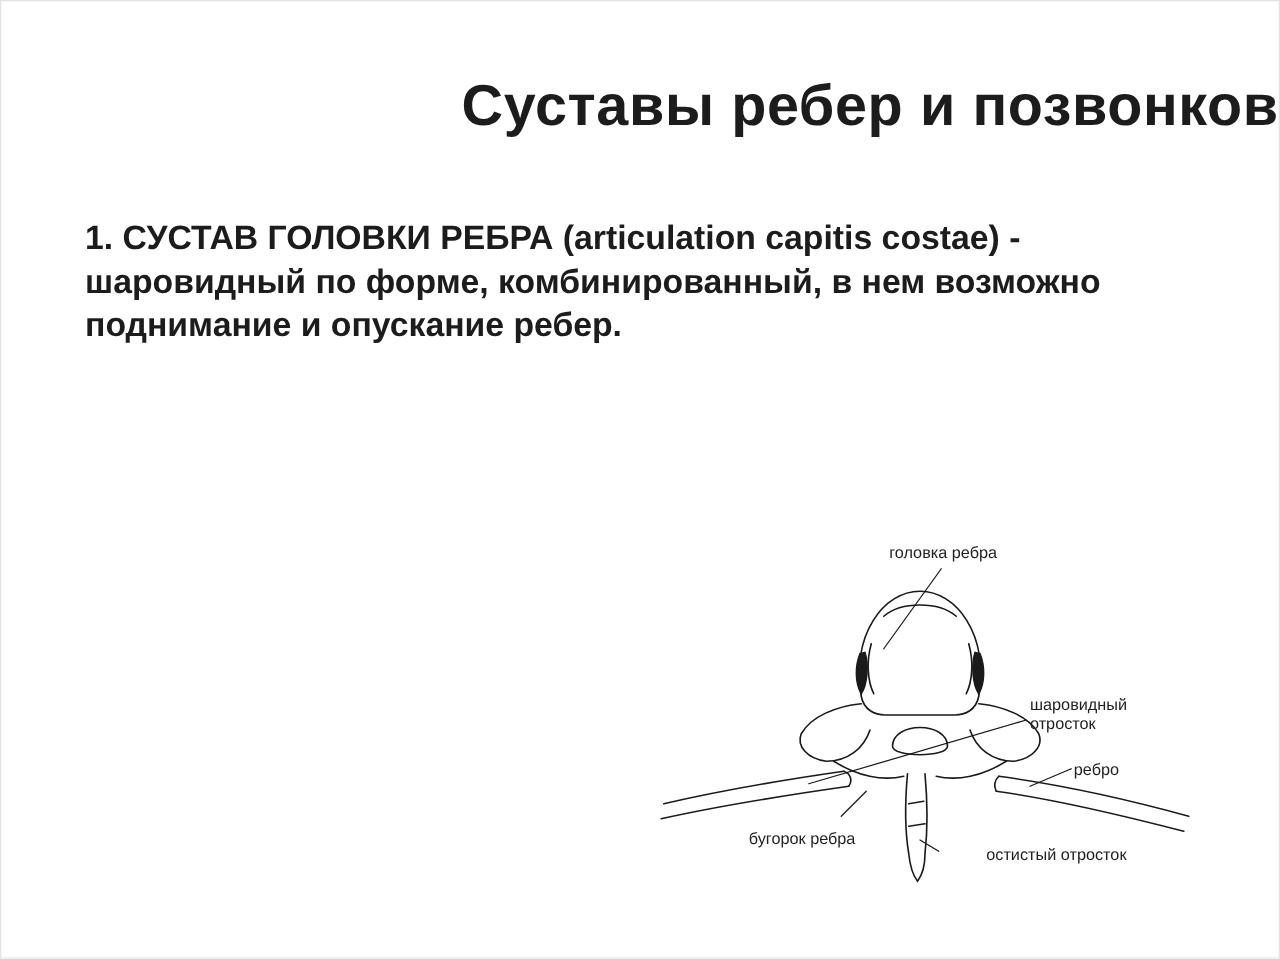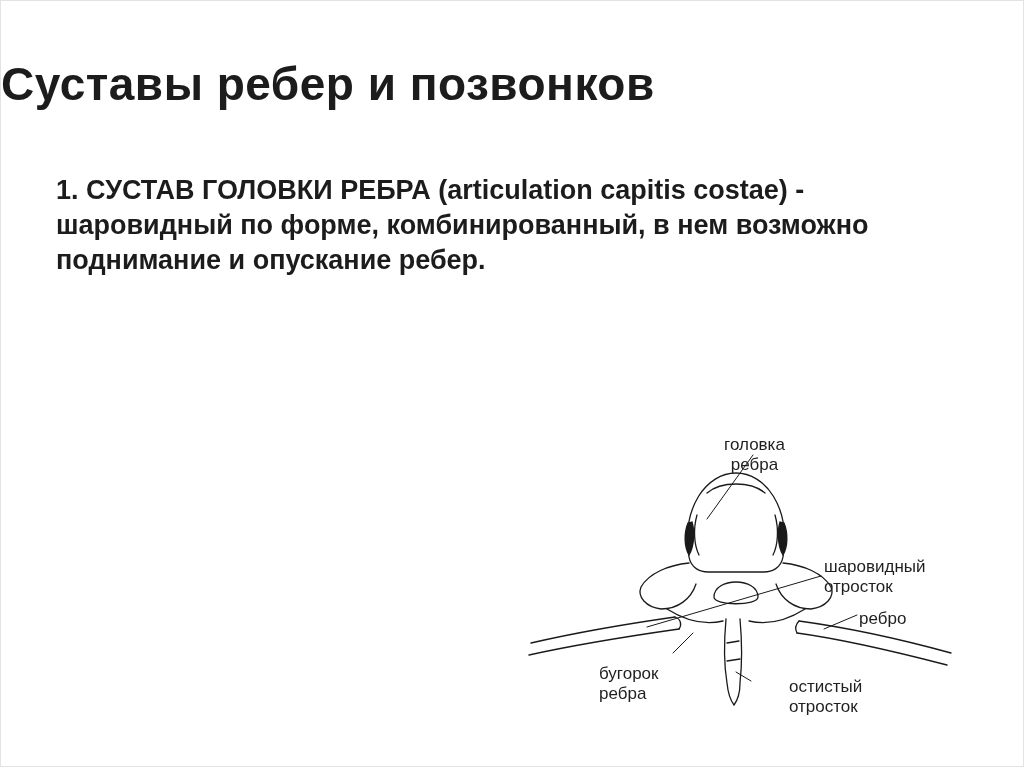--- a/index.html
+++ b/index.html
@@ -12,52 +12,52 @@
     box-sizing: border-box;
     font-family: "Liberation Sans", sans-serif;
     color: #1f1f1f;
     overflow: hidden;
   }
   .slide-title {
     position: absolute;
     top: 56px;
     left: 0;
     right: 0;
-    text-align: left;
+    text-align: right;
     font-size: 46px;
     font-weight: 700;
     letter-spacing: 0.5px;
     color: #1c1c1c;
   }
   .body-text {
     position: absolute;
     left: 55px;
     top: 172px;
     width: 880px;
     font-size: 27px;
     font-weight: 700;
     line-height: 1.3;
     color: #1c1c1c;
   }
-  .body-text p { margin: 0 0 10px 0; }
+  .body-text p { margin: 0 0 10px 12px; }
   .anatomy-diagram {
     position: absolute;
     left: 520px;
     top: 428px;
     width: 455px;
     height: 295px;
   }
   .anatomy-diagram svg {
     position: absolute;
     left: 0; top: 0;
     width: 100%; height: 100%;
   }
   .diagram-label {
     position: absolute;
-    font-size: 17px;
+    font-size: 13px;
     line-height: 1.15;
     color: #1f1f1f;
     font-family: "Liberation Sans", sans-serif;
   }
   .lbl-rib-head        { left: 186px; top: 6px;   width: 95px; text-align: center; }
   .lbl-transverse      { left: 303px; top: 128px; width: 78px; }
   .lbl-rib             { left: 338px; top: 180px; }
   .lbl-rib-tubercle    { left: 78px;  top: 219px; width: 90px; margin-top: 16px; }
   .lbl-spinous         { left: 232px; top: 248px; width: 115px; padding-left: 36px; }
 </style>

